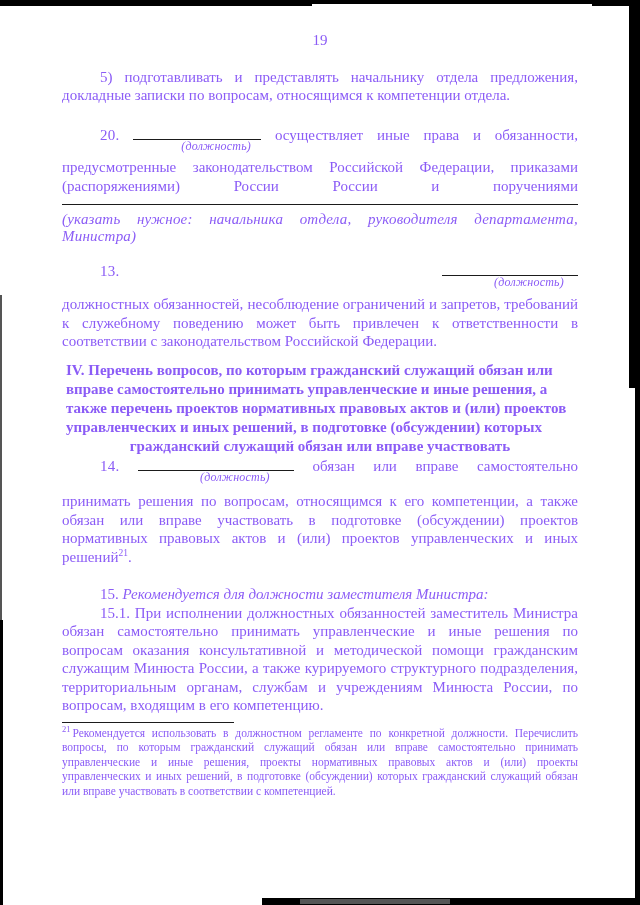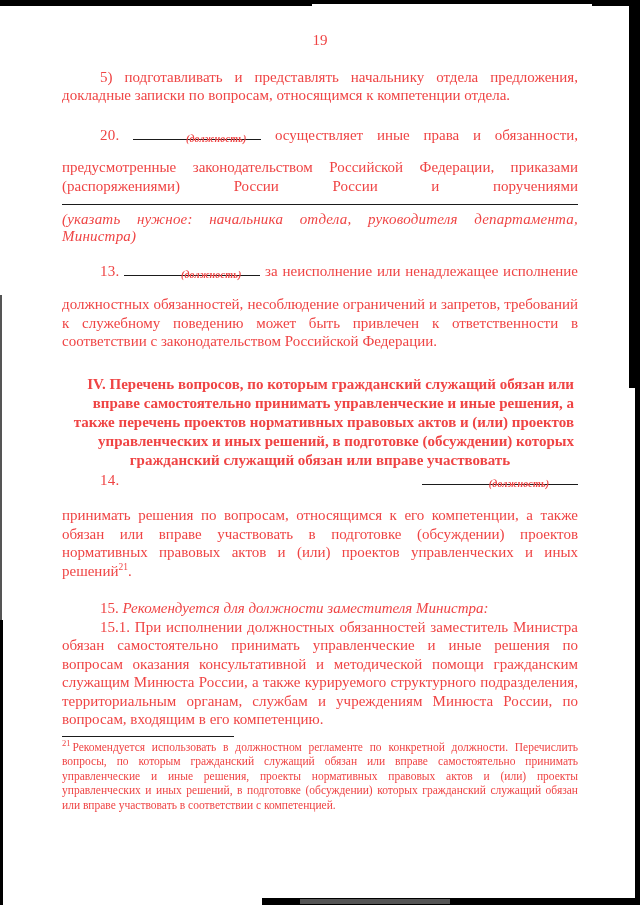--- a/index.html
+++ b/index.html
@@ -2,21 +2,21 @@
 <html lang="ru"><head>
 <meta charset="utf-8">
 <style>
   html,body{margin:0;padding:0;background:#e8e8e8;}
   .page{
     position:relative;
     width:640px;height:905px;
     background:#ffffff;
     overflow:hidden;
     font-family:"Liberation Serif","DejaVu Serif",serif;
-    color:#ef4444;
+    color:#8b5cf6;
     margin:0 auto;
   }
   
   .scan{position:absolute;background:#000;}
   .scan.gray{background:#555;}
   .content{
     position:absolute;left:62px;top:0;width:516px;
     font-size:15px;line-height:18.5px;
   }
   .pageno{margin-top:31px;text-align:center;}
@@ -31,37 +31,37 @@
   .clause .num{letter-spacing:0.2px;}
   .blank{
     display:inline-block;position:relative;
     height:14px;border-bottom:1.4px solid #1b1b1b;
     vertical-align:baseline;
   }
   .blank.w12{width:128px;}
   .blank.w13{width:136px;}
   .blank.w14{width:156px;}
   .caption{
-    position:absolute;top:6px;left:50%;transform:translateX(-50%);
-    font-style:italic;font-size:10px;line-height:15px;
-    white-space:nowrap;letter-spacing:0.2px;font-weight:bold;
+    position:absolute;top:14px;left:50%;transform:translateX(-50%);
+    font-style:italic;font-size:12px;line-height:15px;
+    white-space:nowrap;letter-spacing:0.2px;
   }
   .c12{margin-top:20px;}
   .cont12{margin-top:14px;text-align-last:justify;}
   .hintrule{margin-top:9px;border-top:1.5px solid #1b1b1b;width:516px;height:0;}
   .hint{
     font-style:italic;font-size:15px;line-height:17px;
     margin-top:6px;text-align:justify;text-align-last:justify;
     letter-spacing:0.2px;
   }
   .c13{margin-top:16px;}
   .cont13{margin-top:14.5px;}
   .heading{
-    margin-top:24px;
-    font-weight:bold;text-align:right;text-align-last:center;
+    margin-top:10px;
+    font-weight:bold;text-align:left;text-align-last:center;
     font-size:15px;line-height:19px;
     padding:0 4px;
   }
   .c14{}
   .cont14{margin-top:17px;}
   .c15{margin-top:19px;text-indent:38px;}
   .c15 .it{font-style:italic;}
   sup{font-size:9.5px;line-height:0;vertical-align:super;}
   .fnrule{margin-top:7px;width:172px;border-top:1.5px solid #1b1b1b;height:0;}
   .footnote{
@@ -92,27 +92,27 @@
 
     <p class="ind para5">5) подготавливать и представлять начальнику отдела предложения, докладные записки по вопросам, относящимся к компетенции отдела.</p>
 
     <p class="clause c12"><span class="num">20.</span> <span class="blank w12"><span class="caption">(должность)</span></span> <span>осуществляет иные права и обязанности,</span></p>
 
     <p class="cont12">предусмотренные законодательством Российской Федерации, приказами (распоряжениями) России России и поручениями</p>
 
     <div class="hintrule"></div>
     <p class="hint">(указать нужное: начальника отдела, руководителя департамента, Министра)</p>
 
-    <p class="clause c13"><span class="num">13.</span> <span class="blank w13"><span class="caption">(должность)</span></span> <span>за неисполнение или ненадлежащее исполнение</span></p>
+    <p class="clause c13"><span class="num">13.</span> <span class="blank w13"><span class="caption">(должность)</span></span> </p>
 
     <p class="cont13">должностных обязанностей, несоблюдение ограничений и запретов, требований к служебному поведению может быть привлечен к ответственности в соответствии с законодательством Российской Федерации.</p>
 
     <p class="heading">IV. Перечень вопросов, по которым гражданский служащий обязан или вправе самостоятельно принимать управленческие и иные решения, а также перечень проектов нормативных правовых актов и (или) проектов управленческих и иных решений, в подготовке (обсуждении) которых гражданский служащий обязан или вправе участвовать</p>
 
-    <p class="clause c14"><span class="num">14.</span> <span class="blank w14"><span class="caption">(должность)</span></span> </p>
+    <p class="clause c14"><span class="num">14.</span> <span class="blank w14"><span class="caption">(должность)</span></span> <span>обязан или вправе самостоятельно</span></p>
 
     <p class="cont14"><span>принимать решения по вопросам, относящимся к его компетенции, а также обязан или вправе участвовать в подготовке (обсуждении) проектов нормативных правовых актов и (или) проектов управленческих и иных решений</span><sup>21</sup><span>.</span></p>
 
     <p class="c15"><span>15.</span> <span class="it">Рекомендуется для должности заместителя Министра:</span></p>
 
     <p class="ind">15.1. При исполнении должностных обязанностей заместитель Министра обязан самостоятельно принимать управленческие и иные решения по вопросам оказания консультативной и методической помощи гражданским служащим Минюста России, а также курируемого структурного подразделения, территориальным органам, службам и учреждениям Минюста России, по вопросам, входящим в его компетенцию.</p>
 
     <div class="fnrule"></div>
     <p class="footnote"><sup>21</sup><span>Рекомендуется использовать в должностном регламенте по конкретной должности. Перечислить вопросы, по которым гражданский служащий обязан или вправе самостоятельно принимать управленческие и иные решения, проекты нормативных правовых актов и (или) проекты управленческих и иных решений, в подготовке (обсуждении) которых гражданский служащий обязан или вправе участвовать в соответствии с компетенцией.</span></p>
 

